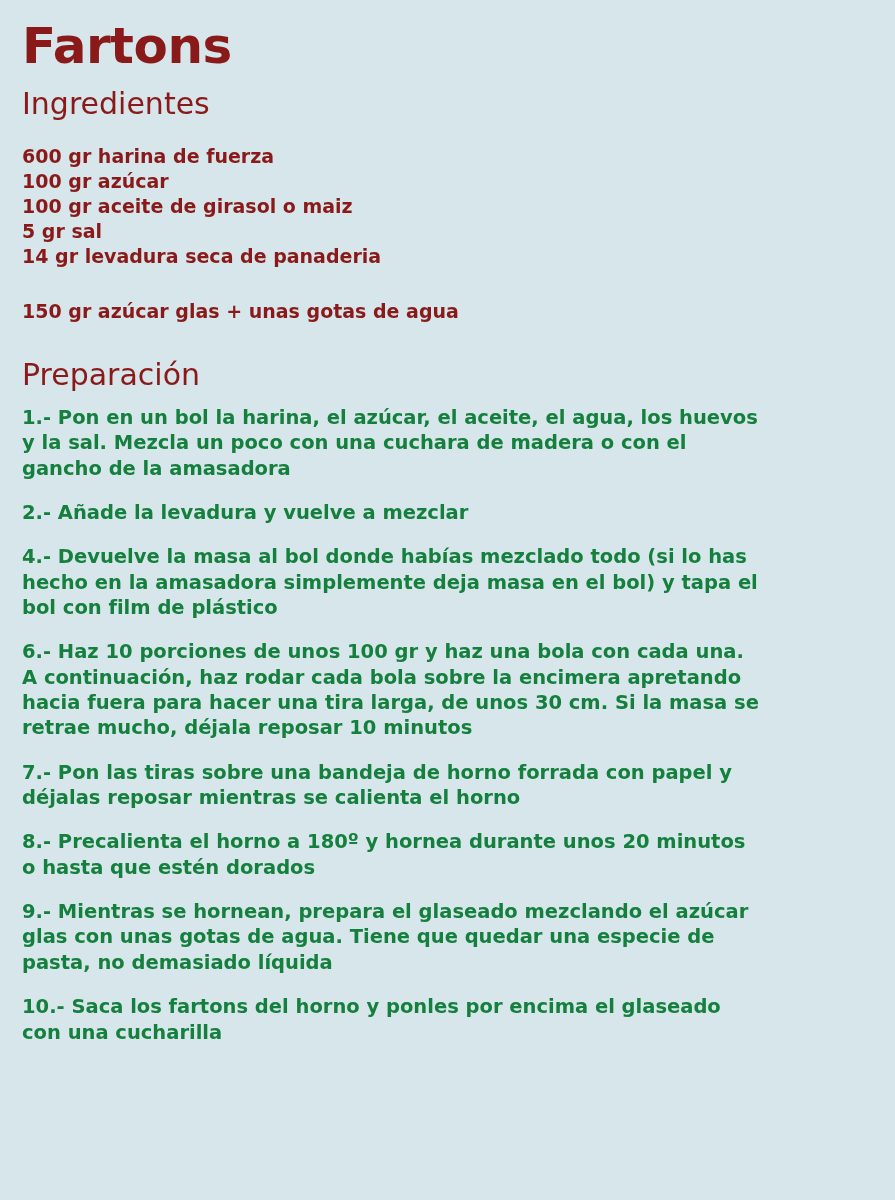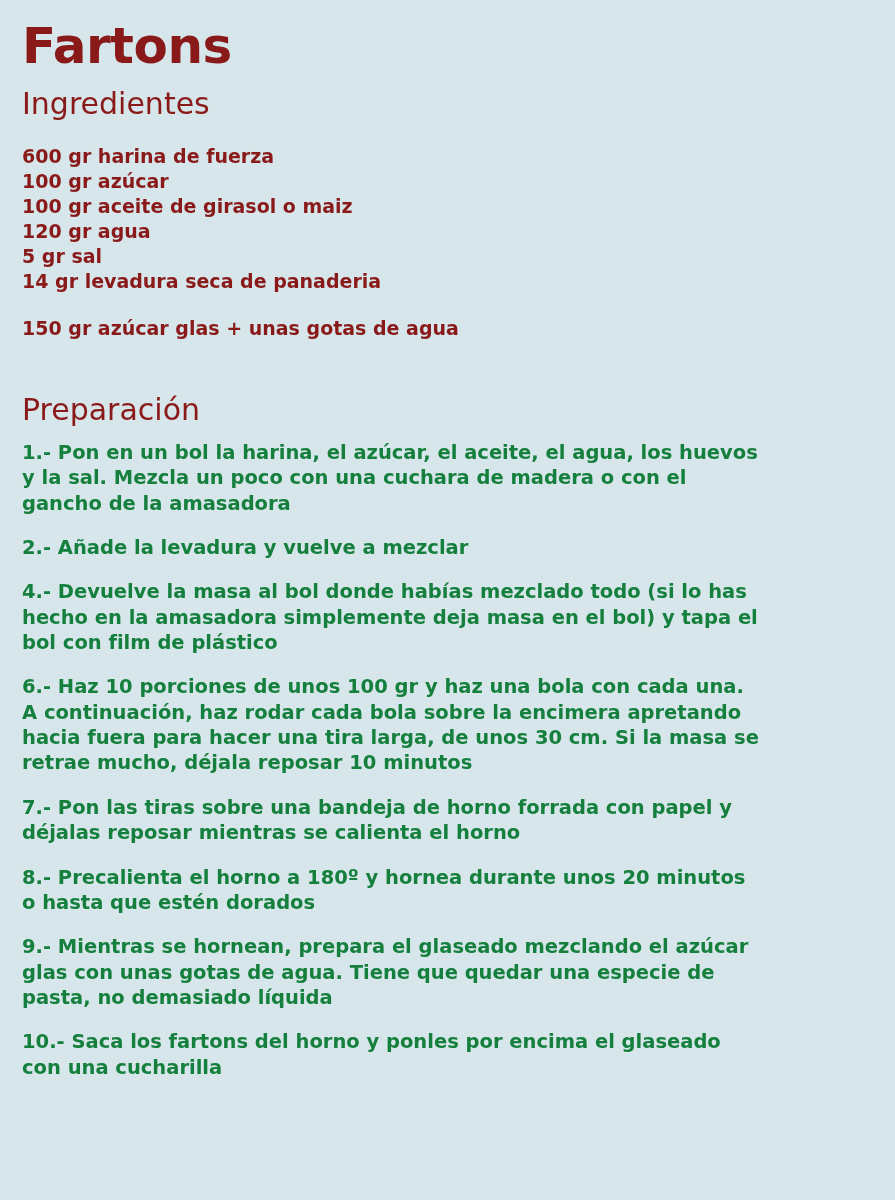--- a/index.html
+++ b/index.html
@@ -39,24 +39,24 @@
     padding: 0;
     list-style: none;
   }
   .ingredients li {
     font-weight: bold;
     font-size: 19px;
     line-height: 1.32;
     color: #8a1a1a;
   }
   .ingredients li.spaced {
-    margin-top: 22px;
+    margin-top: 30px;
   }
   .prep-heading {
-    margin-top: 52px;
+    margin-top: 34px;
   }
   .steps {
     margin: 14px 0 0 0;
     padding: 0;
     list-style: none;
   }
   .steps li {
     font-size: 19.5px;
     font-weight: bold;
     line-height: 1.3;
@@ -74,21 +74,20 @@
 <div class="page">
 
   <h1 class="title">Fartons</h1>
 
   <h2 class="section-heading">Ingredientes</h2>
 
   <ul class="ingredients">
     <li>600 gr harina de fuerza</li>
     <li>100 gr azúcar</li>
     <li>100 gr aceite de girasol o maiz</li>
-    <li>120 gr agua</li>
     <li>5 gr sal</li>
     <li>14 gr levadura seca de panaderia</li>
     <li class="spaced">150 gr azúcar glas + unas gotas de agua</li>
   </ul>
 
   <h2 class="section-heading prep-heading">Preparación</h2>
 
   <ol class="steps">
     <li>1.- Pon en un bol la harina, el azúcar, el aceite, el agua, los huevos y la sal. Mezcla un poco con una cuchara de madera o con el gancho de la amasadora</li>
     <li>2.- Añade la levadura y vuelve a mezclar</li>

